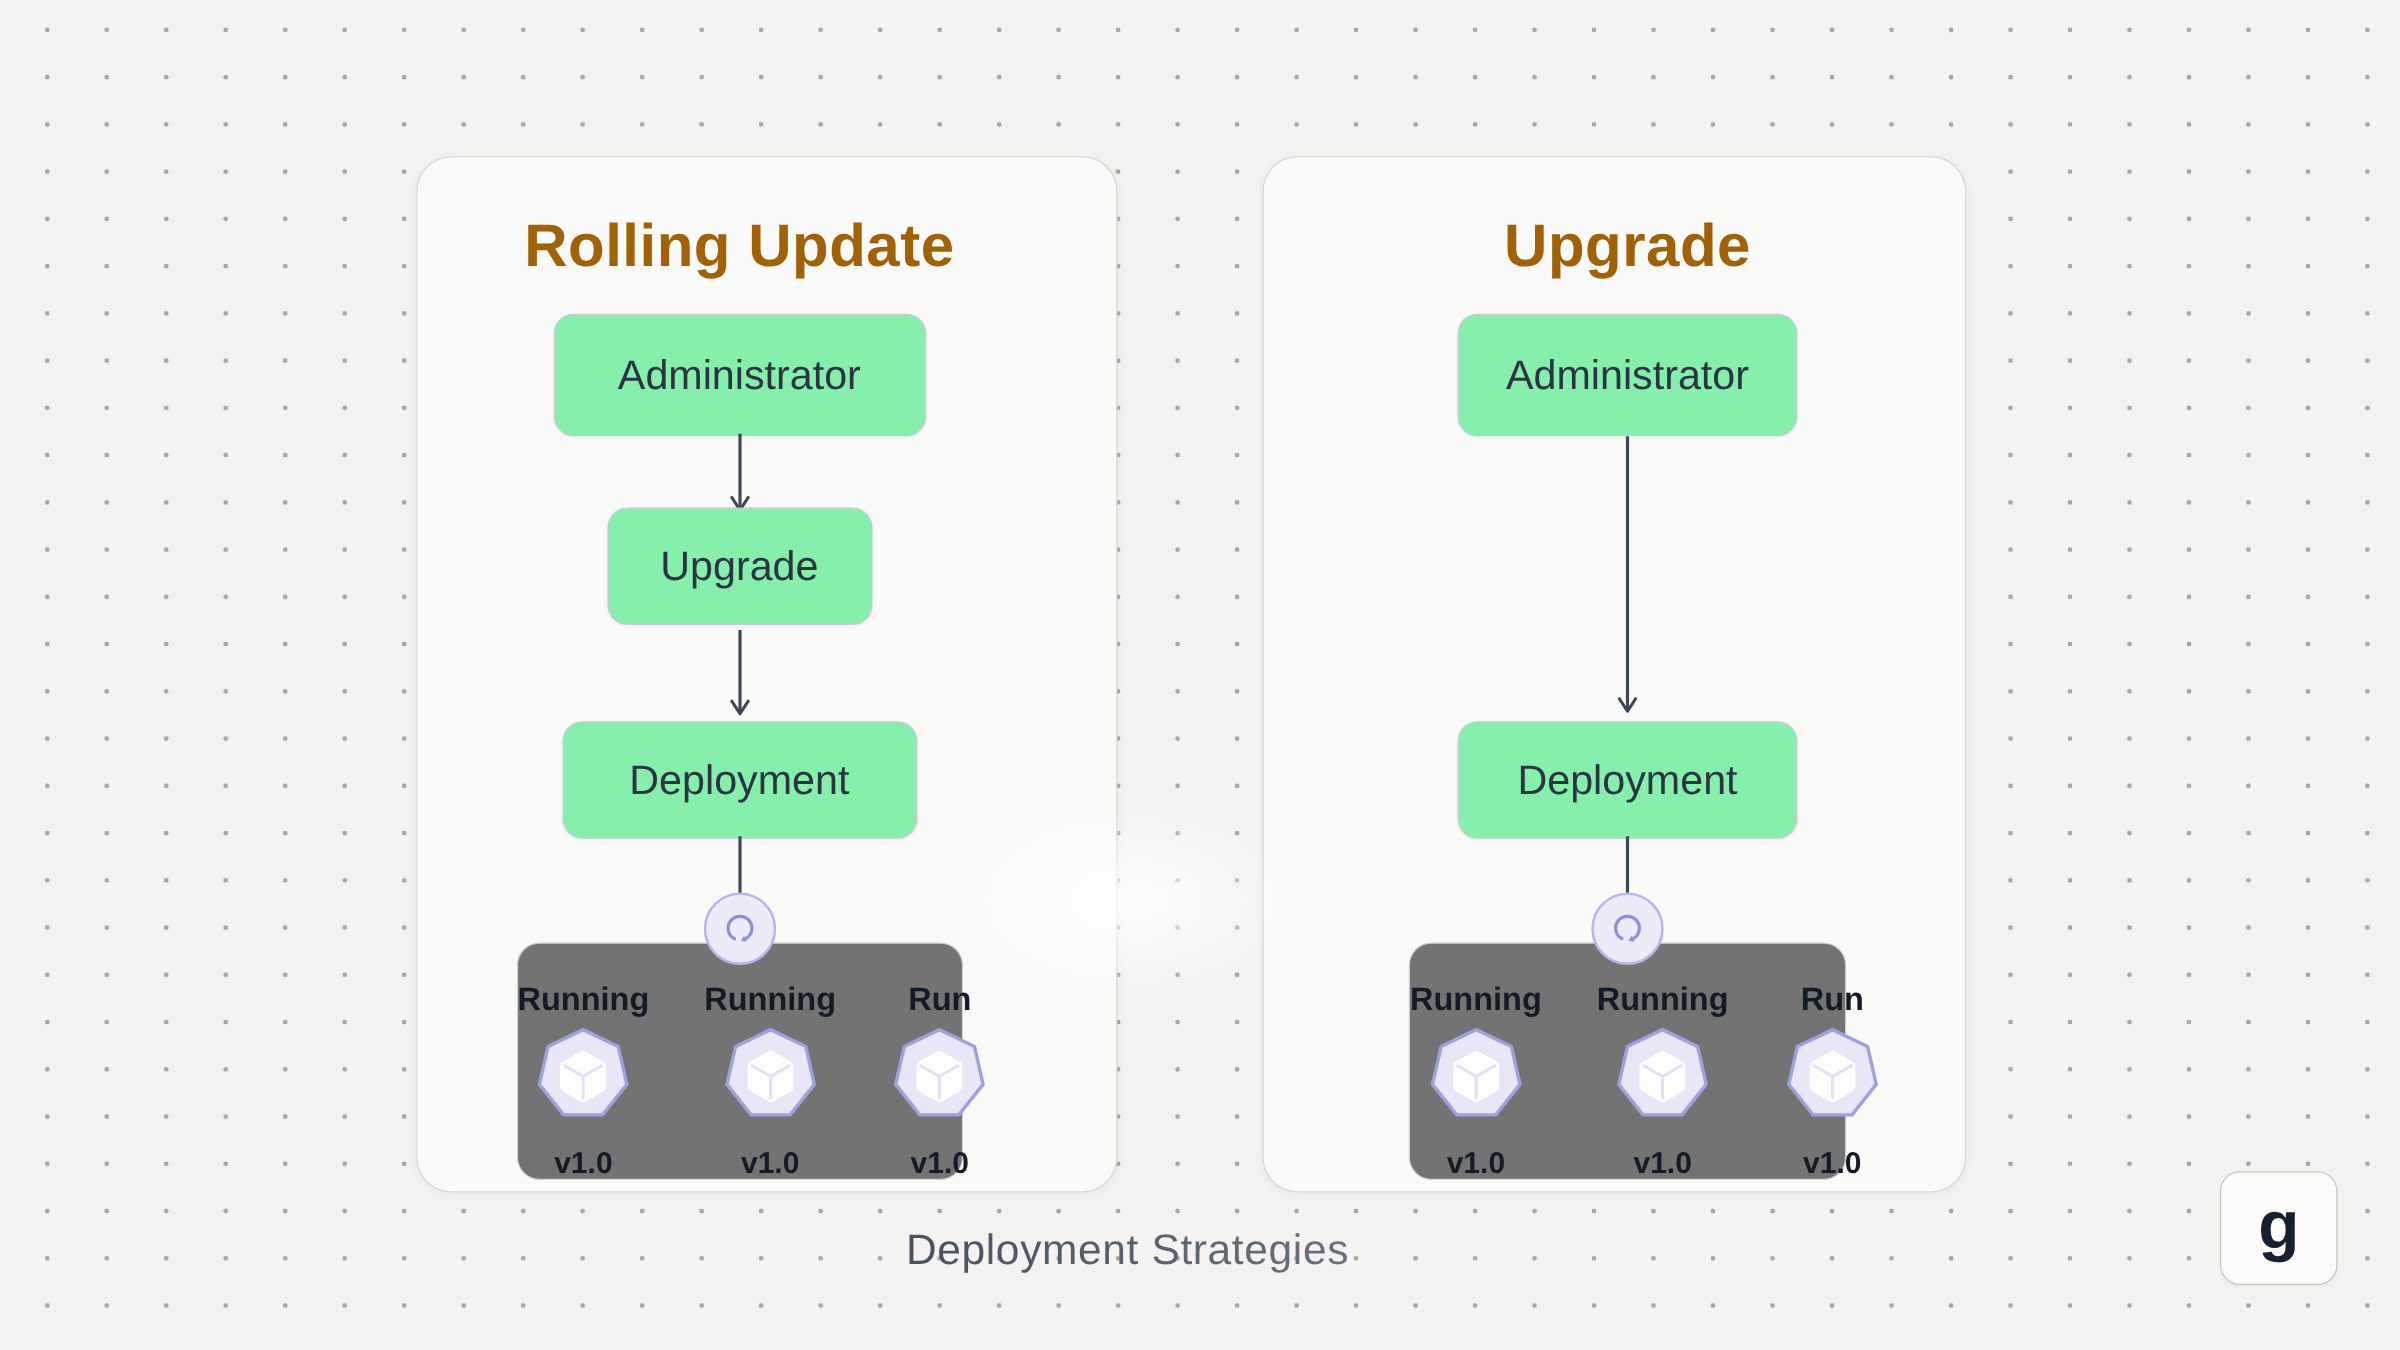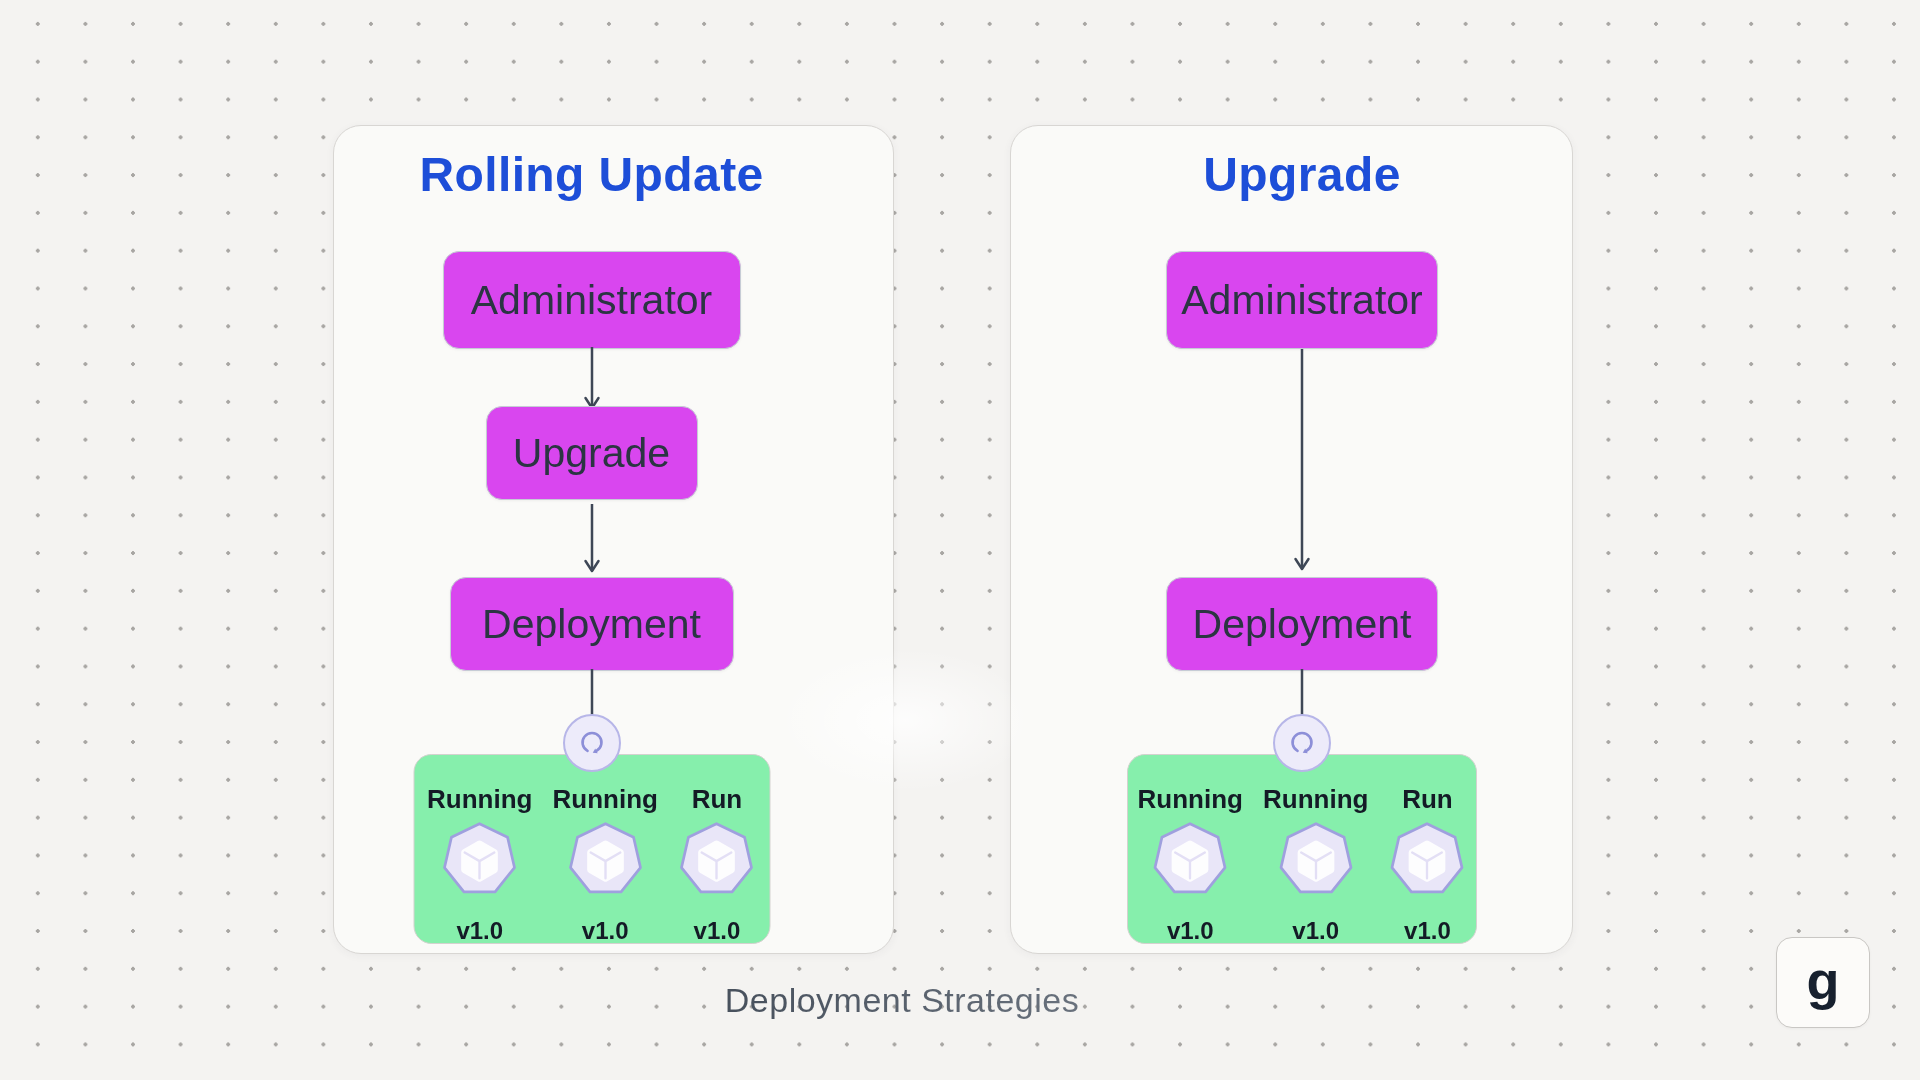--- a/index.html
+++ b/index.html
@@ -16,50 +16,50 @@
     background:#fafaf8; border:1.5px solid #d8d6d3; border-radius:28px;
     box-shadow:0 2px 8px rgba(50,50,70,.05);
   }
   .panel-left  { left:333px; width:559px; }
   .panel-right { left:1010px; width:561px; }
   .flow { position:absolute; top:0; bottom:0; }
   .panel-left  .flow { left:0; right:44px; }
   .panel-right .flow { left:21px; right:0; }
   .cx { position:absolute; left:50%; transform:translateX(-50%); }
   .panel-title {
-    top:21px; font-size:48px; font-weight:bold; color:#1d4ed8;
+    top:44px; font-size:48px; font-weight:bold; color:#a16207;
     white-space:nowrap; letter-spacing:.4px;
   }
   .node {
-    background:#d946ef; border:1.5px solid #c6ccd5; border-radius:16px;
+    background:#86efac; border:1.5px solid #c6ccd5; border-radius:16px;
     box-shadow:0 1px 3px rgba(0,0,0,.05);
     display:flex; align-items:center; justify-content:center;
-    font-size:41px; color:#2b3542; white-space:nowrap;
+    font-size:33px; color:#2b3542; white-space:nowrap;
   }
   .n-admin-l  { top:125px; width:296px; height:96px; }
   .n-upgrade  { top:280px; width:210px; height:92px; }
   .n-deploy-l { top:451px; width:282px; height:92px; }
   .n-admin-r  { top:125px; width:270px; height:96px; }
   .n-deploy-r { top:451px; width:270px; height:92px; }
   .arr { position:absolute; left:50%; transform:translateX(-50%); display:block; }
   .arr line, .arr path { stroke:#3e4756; stroke-width:2.5; fill:none; stroke-linecap:round; stroke-linejoin:round; }
   .a1   { top:221px; }
   .a2   { top:378px; }
   .along{ top:223px; }
   .stub { top:543px; }
   .circle-badge {
     top:588px; width:58px; height:58px; border-radius:50%;
     background:#edebfa; border:2px solid #b7b6e8; box-sizing:border-box;
     display:flex; align-items:center; justify-content:center; z-index:3;
   }
   .pods {
     top:628px; height:190px; box-sizing:border-box;
-    background:#86efac; border:1.5px solid #d4d2cf; border-radius:18px;
-    display:flex; justify-content:center; align-items:flex-start;
-    gap:20px; padding-top:30px; z-index:2;
+    background:#737373; border:1.5px solid #d4d2cf; border-radius:18px;
+    display:flex; align-items:flex-start;
+    gap:44px; padding-top:30px; z-index:2;
   }
   .pods-l { width:357px; }
   .pods-r { width:350px; }
   .pod-col { display:flex; flex-direction:column; align-items:center; }
   .pod-status  { font-size:26px; line-height:28px; font-weight:bold; color:#141b26; margin-bottom:6px; white-space:nowrap; }
   .pod-version { font-size:24px; line-height:24px; font-weight:bold; color:#141b26; margin-top:22px; }
   .pod-icon { width:78px; height:78px; display:block; }
   .smudge {
     position:absolute; left:770px; top:645px; width:270px; height:150px; z-index:4;
     background:radial-gradient(ellipse at center, rgba(255,255,255,.8), rgba(255,255,255,0) 68%);

